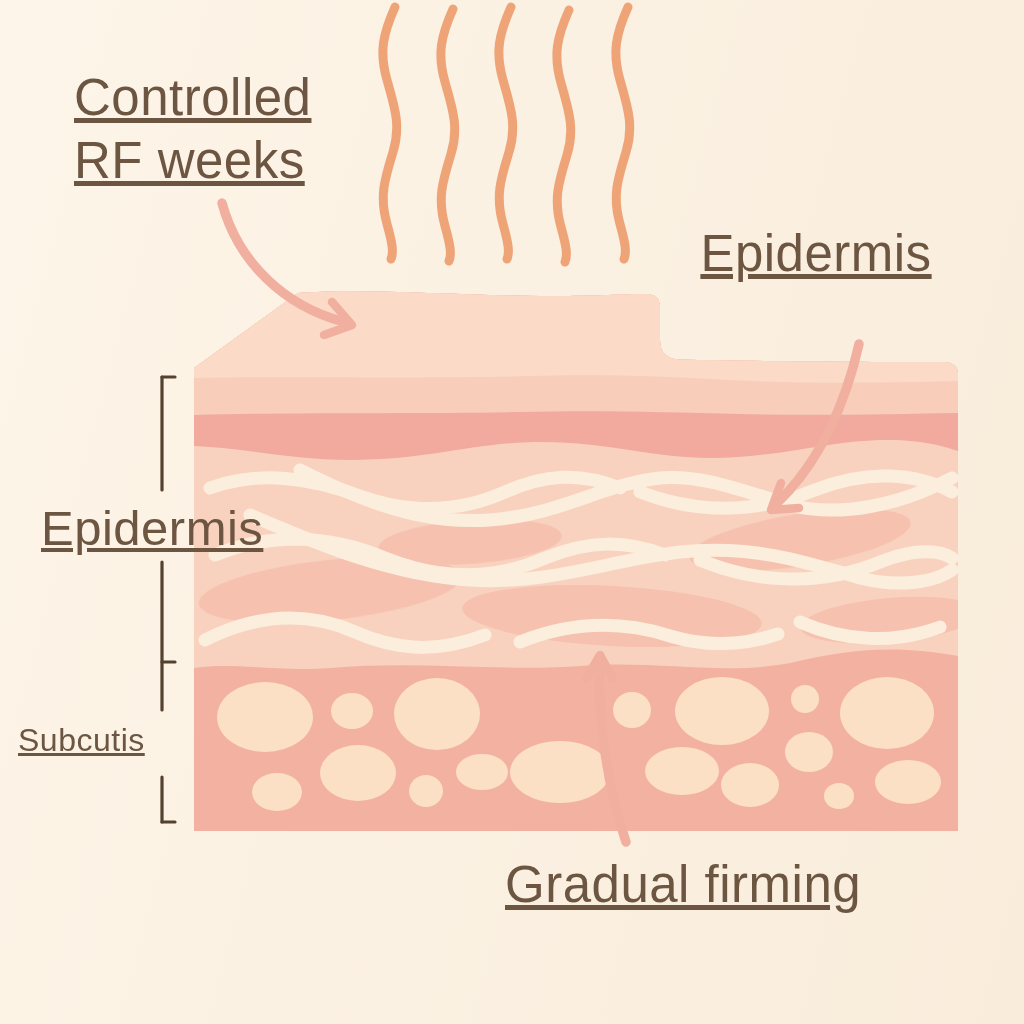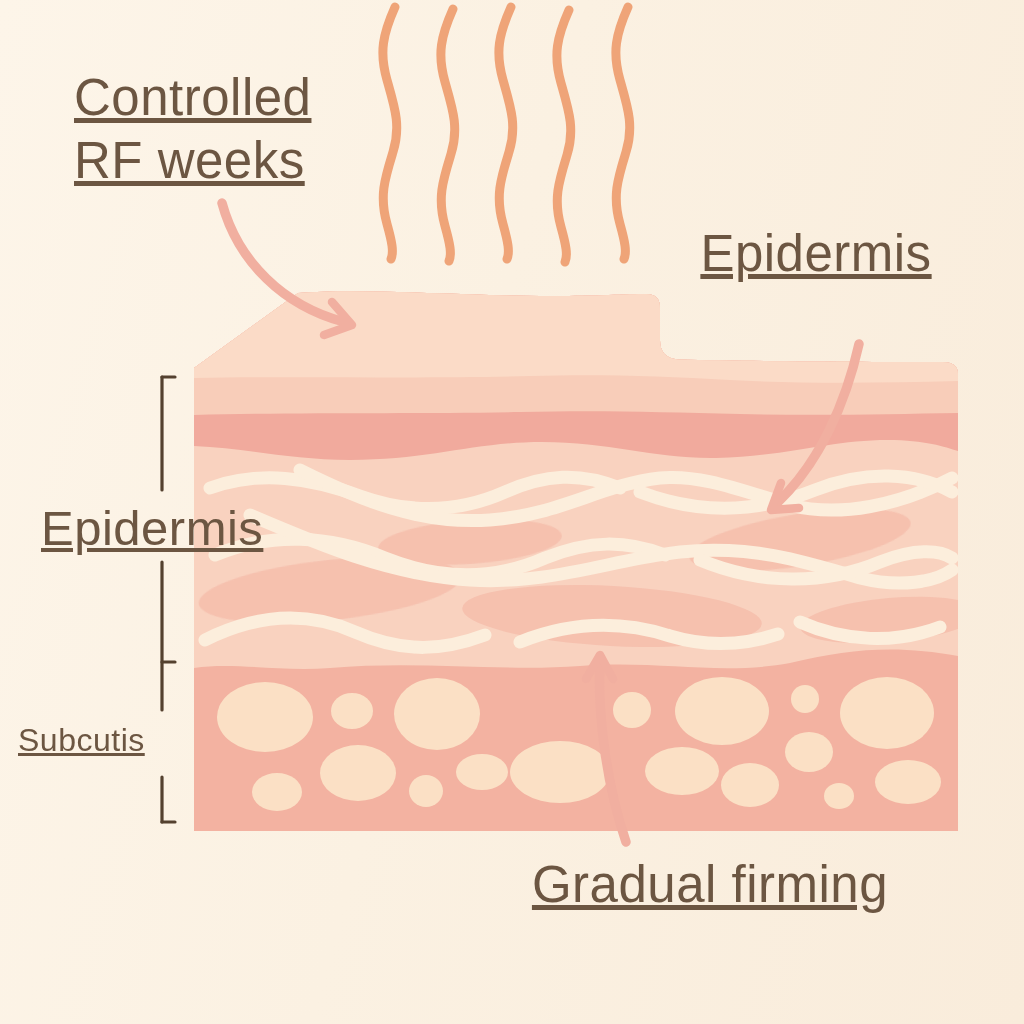--- a/index.html
+++ b/index.html
@@ -16,21 +16,21 @@
     letter-spacing:0.5px;
     font-weight:400;
     white-space:nowrap;
     text-decoration:underline;
   }
   .label .ln{display:block;}
   #rf-label{left:74px;top:66px;font-size:51px;line-height:63px;}
   #collagen-label{left:649px;top:224px;width:334px;text-align:center;font-size:51px;line-height:59px;}
   #epidermis-label{left:41px;top:500px;font-size:49px;}
   #subcutis-label{left:18px;top:722px;font-size:32px;}
-  #firming-label{left:505px;top:856px;width:410px;text-align:center;font-size:51px;line-height:58px;}
+  #firming-label{left:505px;top:856px;width:410px;font-size:51px;line-height:58px;}
 </style>
 </head>
 <body>
 
 <div id="stage">
 
   <svg id="diagram-svg" width="1024" height="1024" viewBox="0 0 1024 1024">
     <defs>
       <clipPath id="skinClip">
         <path d="M194,831 V368 L298,293 C360,288 450,295 540,296 C590,296.5 625,294 646,294

